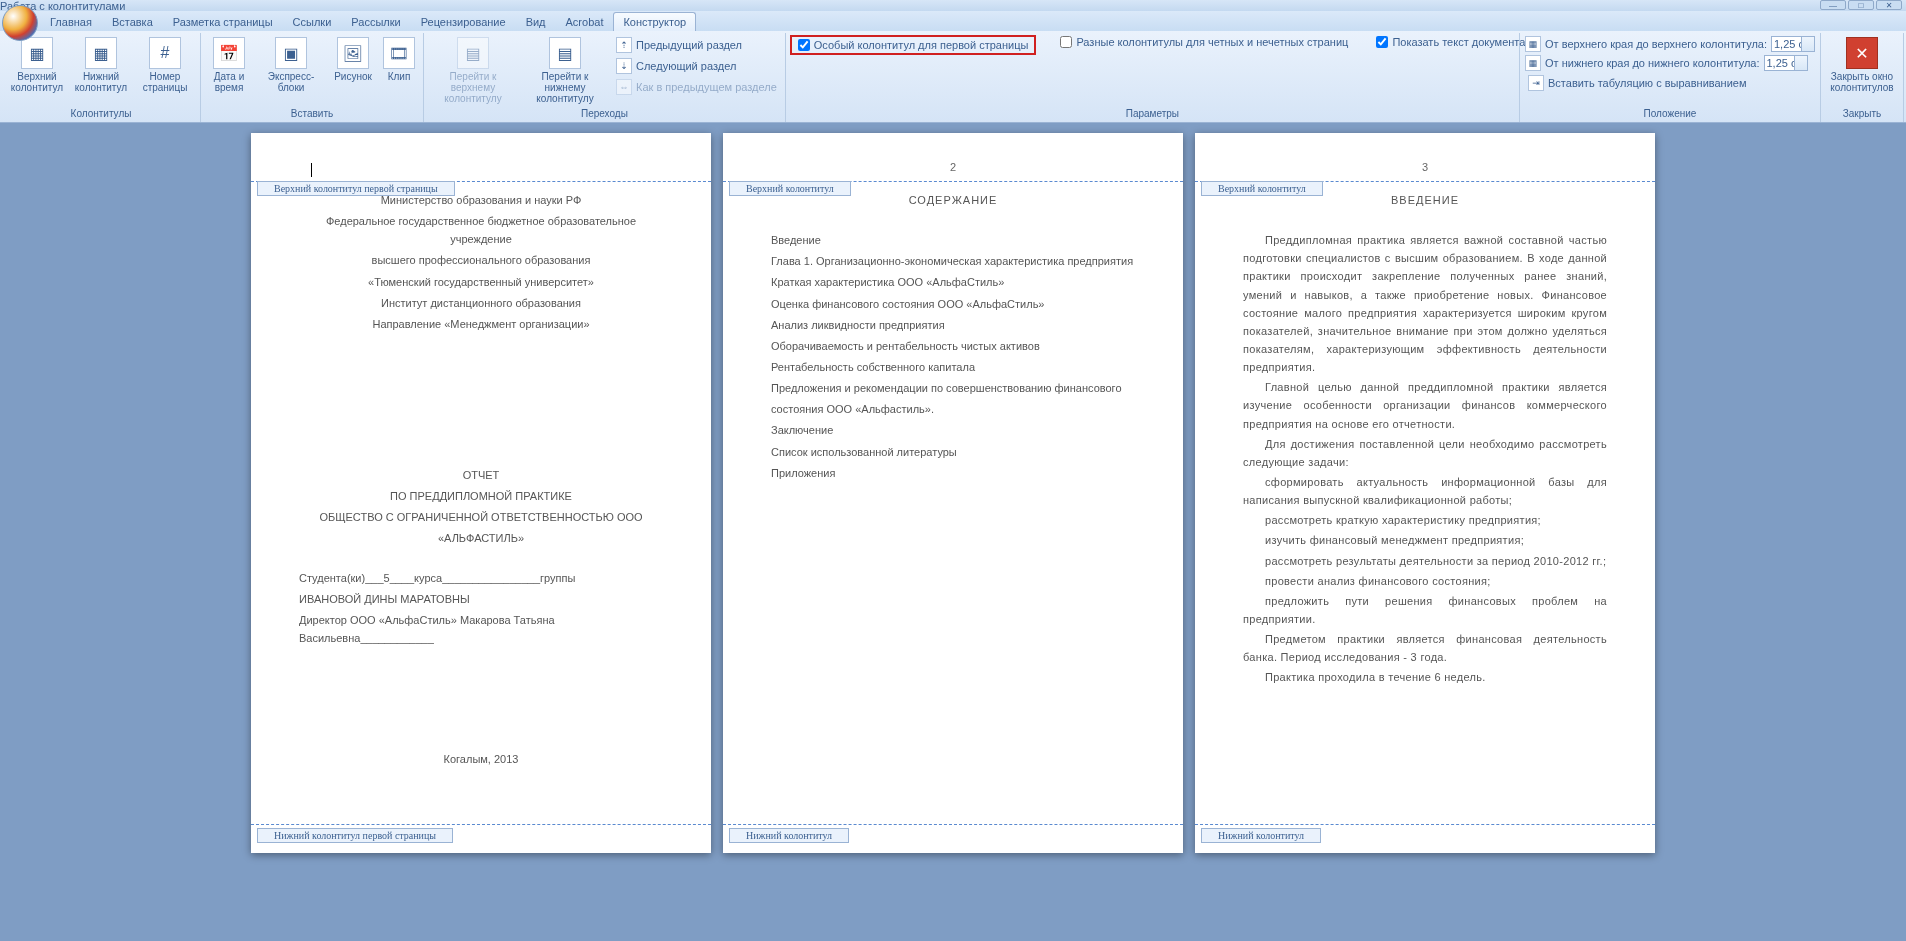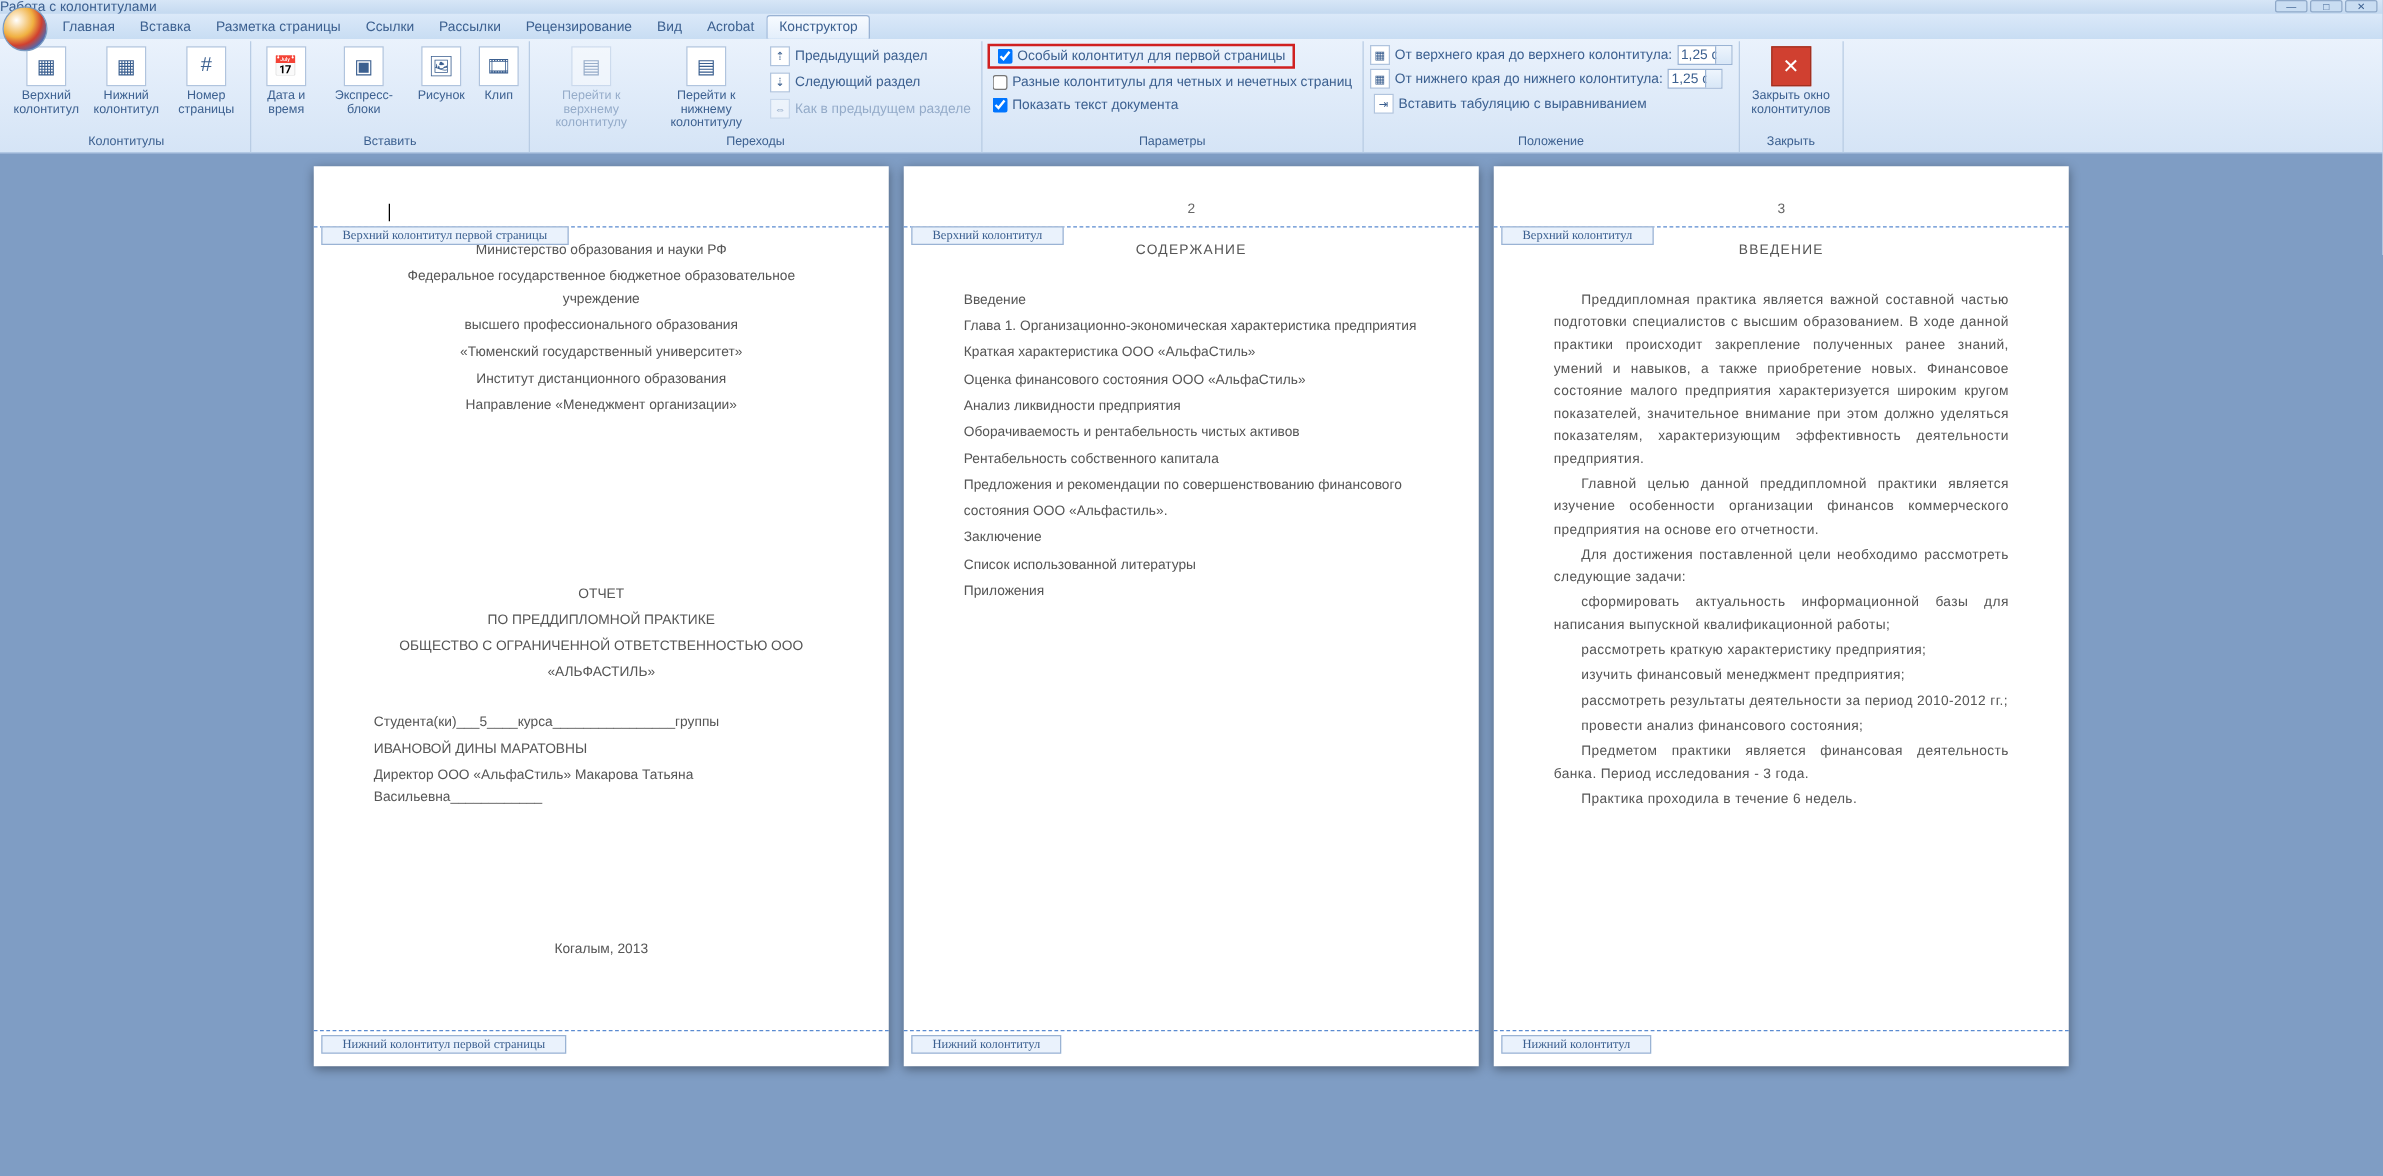--- a/index.html
+++ b/index.html
@@ -133,21 +133,21 @@
         <div class="smallbtn disabled">
             <span class="sico">⇔</span>
             <span>Как в предыдущем разделе</span>
           </div>
       </div>
     </div>
     <div class="group-label">Переходы</div>
   </div>
 
   <div class="group" style="min-width:256px">
-    <div class="group-body" style="flex-direction:column;align-items:flex-start;gap:4px">
+    <div class="group-body" style="flex-direction:row;align-items:flex-start;gap:20px">
       <div class="highlight">
         <label class="chk">
             <input type="checkbox" checked="" style="">
             <span>Особый колонтитул для первой страницы</span>
           </label>
       </div>
       <label class="chk">
           <input type="checkbox" style="">
           <span>Разные колонтитулы для четных и нечетных страниц</span>
         </label>
@@ -257,20 +257,21 @@
       <h4>ВВЕДЕНИЕ</h4>
       <div style="height:10px"></div>
       <p>Преддипломная практика является важной составной частью подготовки специалистов с высшим образованием. В ходе данной практики происходит закрепление полученных ранее знаний, умений и навыков, а также приобретение новых. Финансовое состояние малого предприятия характеризуется широким кругом показателей, значительное внимание при этом должно уделяться показателям, характеризующим эффективность деятельности предприятия.</p>
       <p>Главной целью данной преддипломной практики является изучение особенности организации финансов коммерческого предприятия на основе его отчетности.</p>
       <p>Для достижения поставленной цели необходимо рассмотреть следующие задачи:</p>
       <p>сформировать актуальность информационной базы для написания выпускной квалификационной работы;</p>
       <p>рассмотреть краткую характеристику предприятия;</p>
       <p>изучить финансовый менеджмент предприятия;</p>
       <p>рассмотреть результаты деятельности за период 2010-2012 гг.;</p>
       <p>провести анализ финансового состояния;</p>
+      <p>предложить пути решения финансовых проблем на предприятии.</p>
       <p>Предметом практики является финансовая деятельность банка. Период исследования - 3 года.</p>
       <p>Практика проходила в течение 6 недель.</p>
     </div>
     <div class="ftr-line"></div>
     <div class="ftr-tag">Нижний колонтитул</div>
   </div>
 
 </div>
 
 </body></html>

